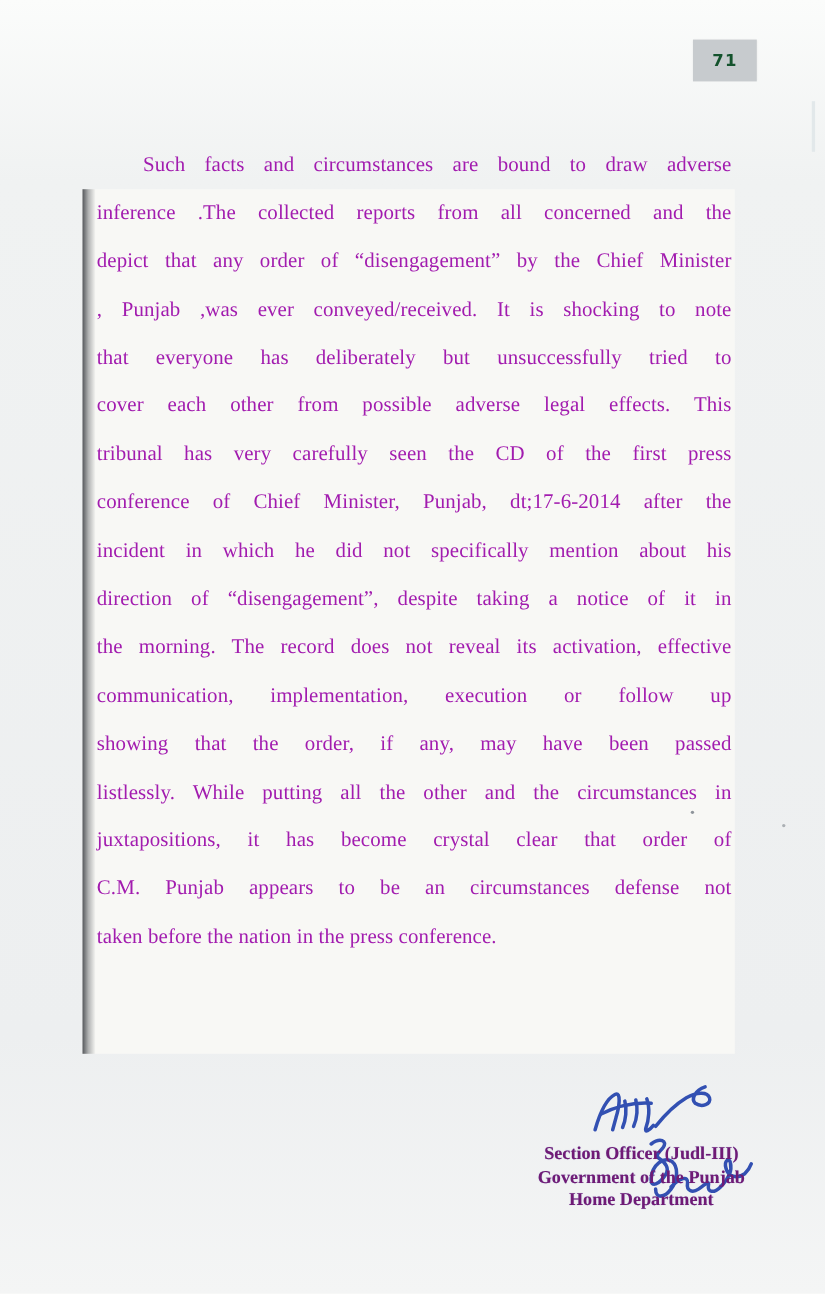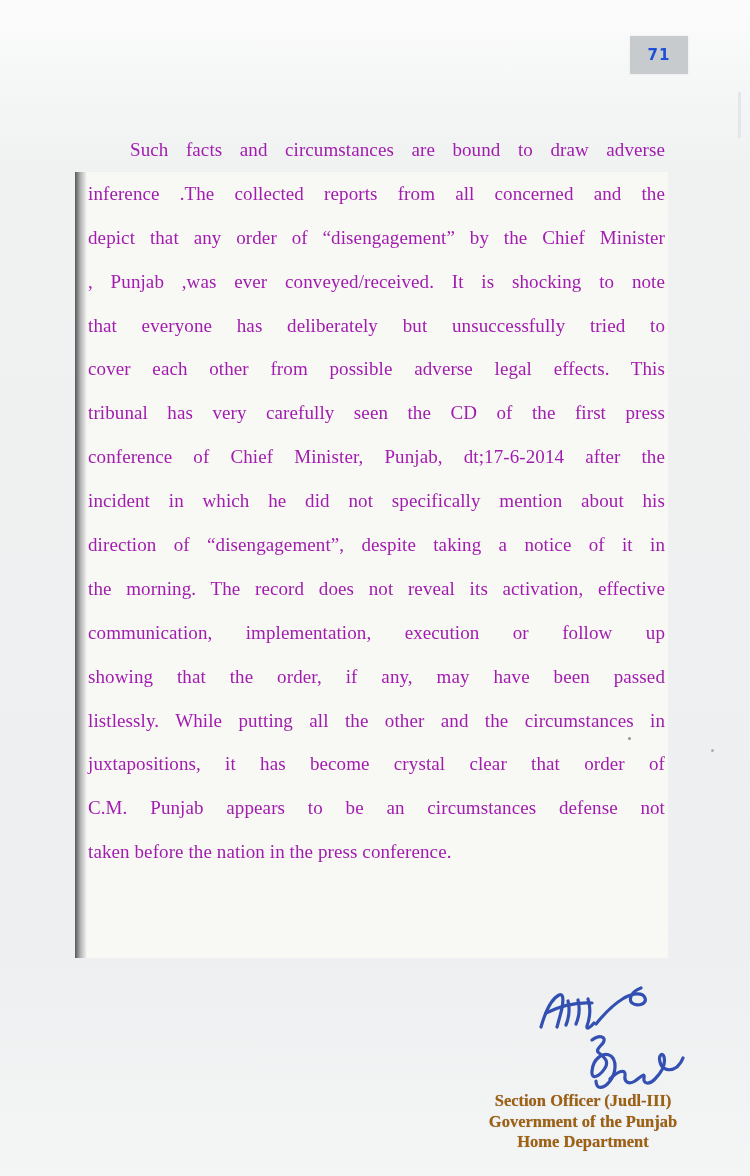--- a/index.html
+++ b/index.html
@@ -12,21 +12,21 @@
     font-family: "Liberation Serif", serif;
   }
 
   .page-number-box {
     position: absolute; left: 630px; top: 36px;
     width: 58px; height: 38px;
     background: #c7cbce;
     display: flex; align-items: center; justify-content: center;
     font-family: "DejaVu Sans", sans-serif;
     font-weight: bold; font-size: 15px; letter-spacing: 1px;
-    color: #1d4ed8;
+    color: #14532d;
     box-shadow: 0 0 2px rgba(0,0,0,0.08);
   }
 
   
   .text-block-bg {
     position: absolute; left: 75px; top: 172px;
     width: 593px; height: 786px;
     background: #f8f8f5;
   }
   .left-scan-shadow {
@@ -49,26 +49,26 @@
   }
   .paragraph-line:first-child { text-indent: 42px; }
   .paragraph-line:last-child { text-align-last: left; }
 
   .signature-svg {
     position: absolute; left: 520px; top: 978px;
     width: 200px; height: 118px;
   }
 
   .stamp {
-    position: absolute; left: 476px; top: 1091px; width: 214px;
+    position: absolute; left: 476px; top: 1039px; width: 214px;
     text-align: center;
     font-family: "Liberation Serif", serif;
     font-weight: bold;
     font-size: 16.5px; line-height: 20.5px;
-    color: #a16207;
+    color: #701a75;
     text-shadow: 0 0 0.7px rgba(72,64,164,0.55);
   }
   .stamp-line { white-space: nowrap; }
 
   .edge-artifact {
     position: absolute; left: 738px; top: 92px;
     width: 3px; height: 46px;
     background: #e2e8ea;
   }
   .scan-speck {

